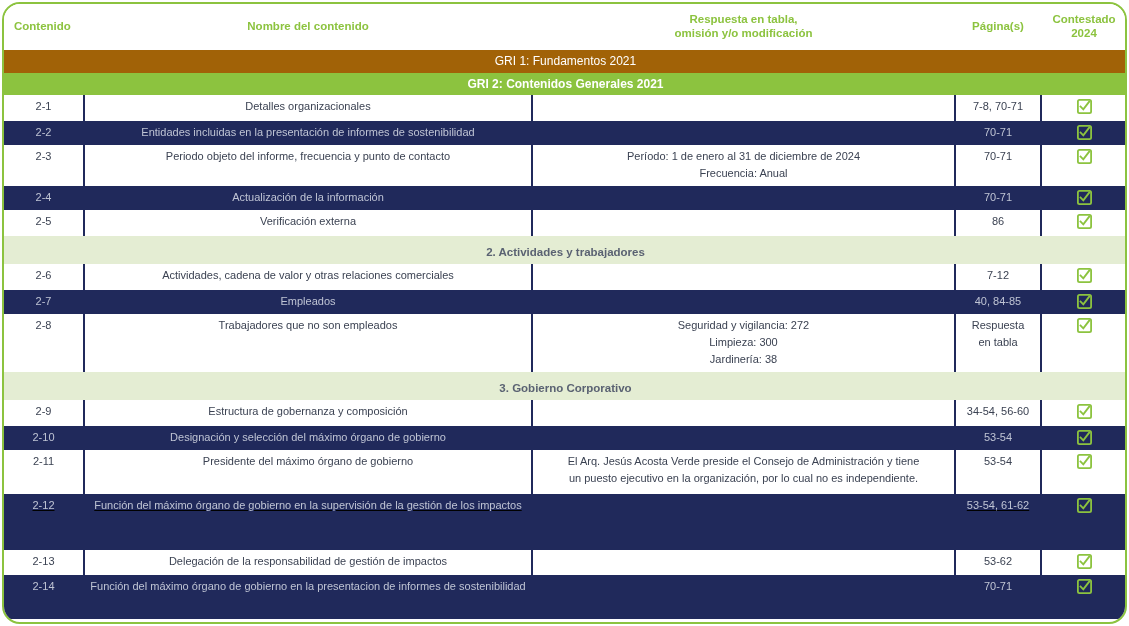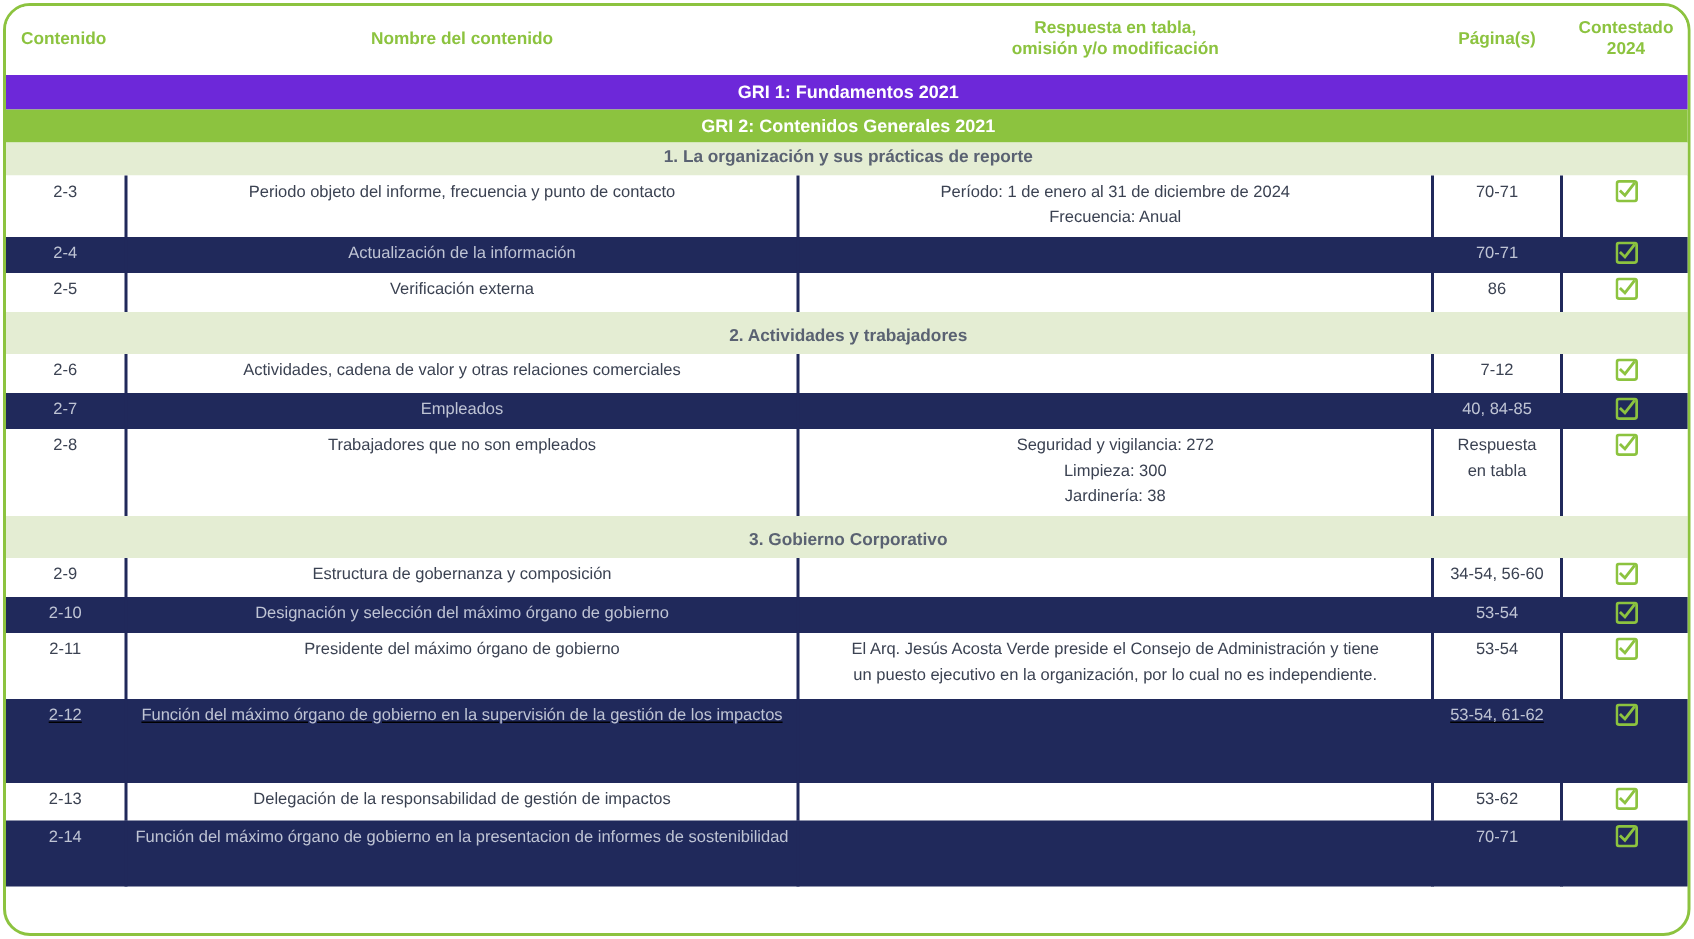--- a/index.html
+++ b/index.html
@@ -46,24 +46,24 @@
     vertical-align: middle;
     padding: 4px 3px;
     height: 46px;
     background: #ffffff;
     line-height: 1.2;
   }
   thead th.h-contenido { text-align: left; padding-left: 10px; }
 
   
   tr.section-dark td {
-    background: #6d28d9;
+    background: #a16207;
     color: #ffffff;
     font-size: 12px;
-    font-weight: bold;
+    font-weight: normal;
     text-align: center;
     height: 19px;
     padding: 2px 0;
     margin-top: 40px;
   }
   tr.section-green td {
     background: #8CC33F;
     color: #ffffff;
     font-size: 12px;
     font-weight: bold;
@@ -177,22 +177,43 @@
           </th>
         </tr>
       </thead>
       <tbody id="tbody">
           <tr class="section-dark">
             <td colspan="5">GRI 1: Fundamentos 2021</td>
           </tr>
           <tr class="section-green">
             <td colspan="5">GRI 2: Contenidos Generales 2021</td>
           </tr>
-          <tr class="subsection">
-            <td colspan="5">1. La organización y sus prácticas de reporte</td>
+          <tr class="row light" style="height: 26px;">
+            <td class="cell-contenido">2-1</td>
+            <td class="cell-nombre">Detalles organizacionales</td>
+            <td class="cell-respuesta"></td>
+            <td class="cell-pagina">
+              <span class="line">7-8, 70-71</span>
+            </td>
+            <td class="cell-contestado"><span class="chk"><svg width="15" height="15" viewBox="0 0 15 15">
+                  <rect x="0.9" y="0.9" width="13.2" height="13.2" rx="1.6" ry="1.6" fill="none" stroke="#8CC33F" stroke-width="1.8"></rect>
+                  <path d="M3.6 7.6 L6.3 10.3 L12.2 2.6" fill="none" stroke="#8CC33F" stroke-width="1.9" stroke-linecap="square"></path>
+                </svg></span></td>
+          </tr>
+          <tr class="row dark" style="height: 19px;">
+            <td class="cell-contenido">2-2</td>
+            <td class="cell-nombre">Entidades incluidas en la presentación de informes de sostenibilidad</td>
+            <td class="cell-respuesta"></td>
+            <td class="cell-pagina">
+              <span class="line">70-71</span>
+            </td>
+            <td class="cell-contestado"><span class="chk"><svg width="15" height="15" viewBox="0 0 15 15">
+                  <rect x="0.9" y="0.9" width="13.2" height="13.2" rx="1.6" ry="1.6" fill="none" stroke="#8CC33F" stroke-width="1.8"></rect>
+                  <path d="M3.6 7.6 L6.3 10.3 L12.2 2.6" fill="none" stroke="#8CC33F" stroke-width="1.9" stroke-linecap="square"></path>
+                </svg></span></td>
           </tr>
           <tr class="row light" style="height: 37px;">
             <td class="cell-contenido">2-3</td>
             <td class="cell-nombre">Periodo objeto del informe, frecuencia y punto de contacto</td>
             <td class="cell-respuesta">
               <span class="line">Período: 1 de enero al 31 de diciembre de 2024</span>
               <span class="line">Frecuencia: Anual</span>
             </td>
             <td class="cell-pagina">
               <span class="line">70-71</span>

